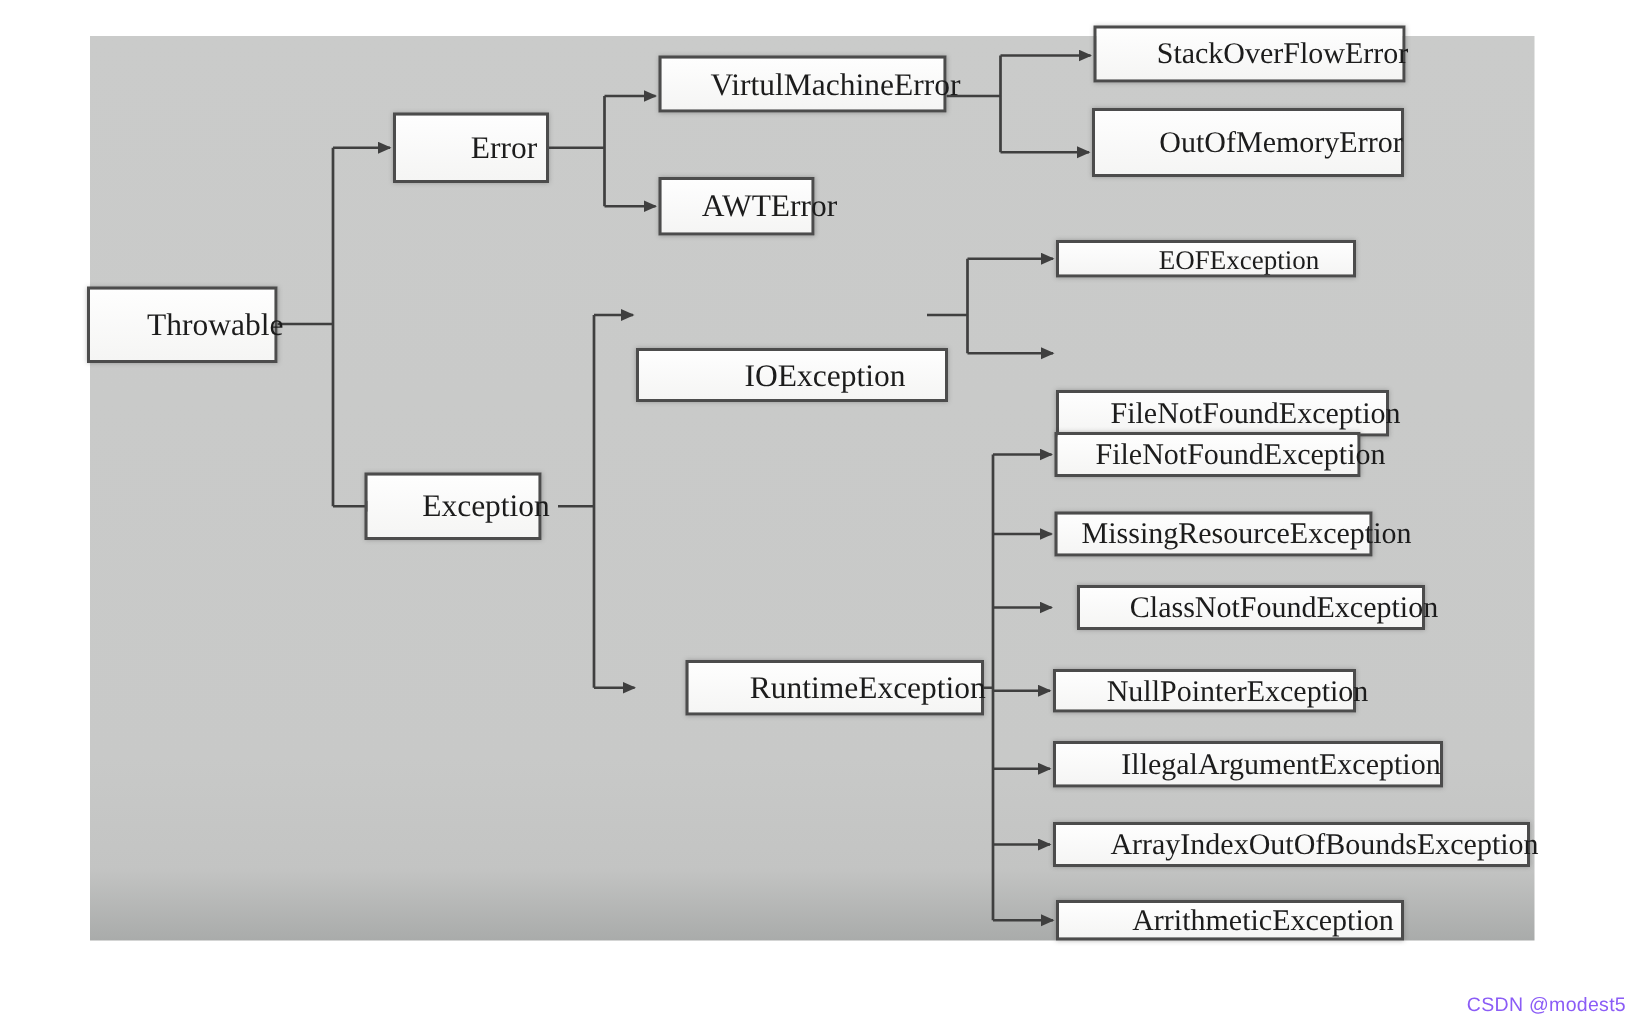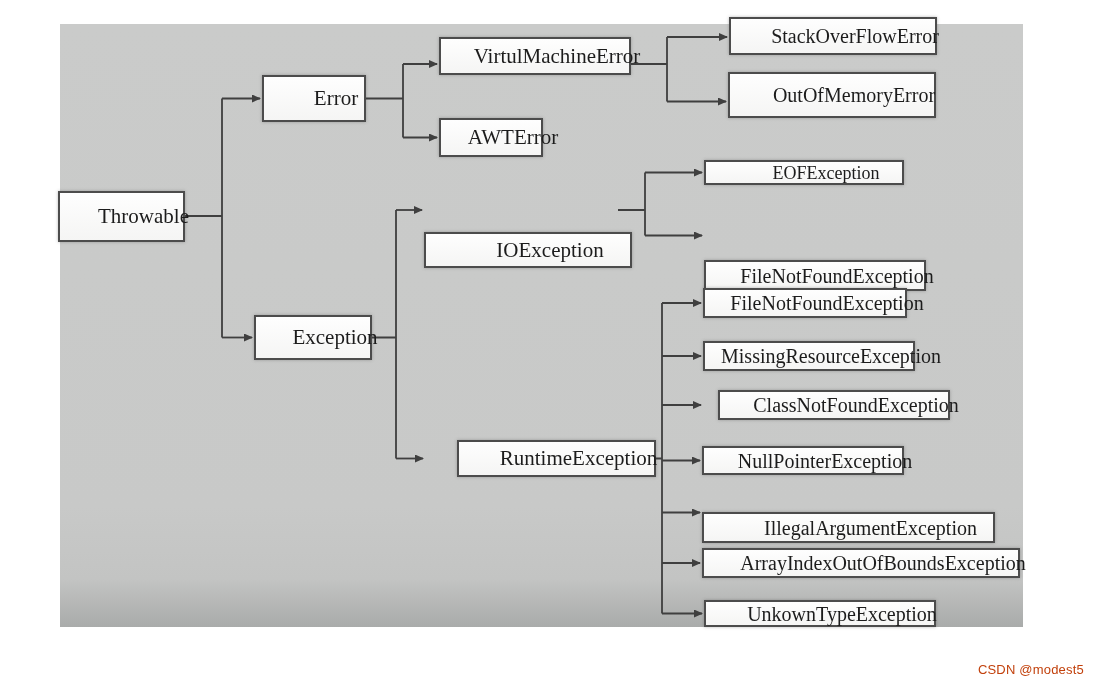--- a/index.html
+++ b/index.html
@@ -38,21 +38,21 @@
     padding-left: 44px;
   }
   .node.child { font-size: 20px; }
   .node.xs { font-size: 18px; }
   .watermark {
     position: absolute;
     top: 662px;
     right: 16px;
     font-family: "Liberation Sans", sans-serif;
     font-size: 13px;
-    color: #c2410c;
+    color: #8b5cf6;
     letter-spacing: 0.2px;
   }
 </style>
 </head>
 <body>
 
 <div class="page">
 
   <div class="gray-bg"></div>
 
@@ -96,21 +96,21 @@
       <path d="M662 512.5 H700" marker-end="url(#arr)"></path>
       <path d="M662 563 H700" marker-end="url(#arr)"></path>
       <path d="M662 613.5 H702" marker-end="url(#arr)"></path>
     </g>
   </svg>
 
   <div class="node" style="left:58px;  top:191px; width:127px; height:51px;">Throwable</div>
 
   <div class="node" style="left:262px; top:75px;  width:104px; height:47px;">Error</div>
 
-  <div class="node" style="left:254px; top:315px; width:118px; height:45px;">Exception</div>
+  <div class="node" style="left:243px; top:315px; width:118px; height:45px;">Exception</div>
 
   <div class="node" style="left:439px; top:37px;  width:192px; height:38px;">VirtulMachineError</div>
 
   <div class="node" style="left:439px; top:118px; width:104px; height:39px;">AWTError</div>
 
   <div class="node" style="left:424px; top:192px; width:208px; height:36px;margin-top:40px;">IOException</div>
 
   <div class="node" style="left:425px; top:440px; width:199px; height:37px;margin-left:32px;">RuntimeException</div>
 
   <div class="node child" style="left:729px; top:17px;  width:208px; height:38px;">StackOverFlowError</div>
@@ -122,21 +122,21 @@
   <div class="node child" style="left:704px; top:220px; width:222px; height:31px;margin-top:40px;">FileNotFoundException</div>
 
   <div class="node child" style="left:703px; top:288px; width:204px; height:30px;">FileNotFoundException</div>
 
   <div class="node child" style="left:703px; top:341px; width:212px; height:30px;">MissingResourceException</div>
 
   <div class="node child" style="left:703px; top:390px; width:232px; height:30px;margin-left:15px;">ClassNotFoundException</div>
 
   <div class="node child" style="left:702px; top:446px; width:202px; height:29px;">NullPointerException</div>
 
-  <div class="node child" style="left:702px; top:512px; width:293px; height:31px;">IllegalArgumentException</div>
+  <div class="node child" style="left:702px; top:494px; width:260px; height:31px;">IllegalArgumentException</div>
 
   <div class="node child" style="left:702px; top:548px; width:318px; height:30px;">ArrayIndexOutOfBoundsException</div>
 
-  <div class="node child" style="left:704px; top:600px; width:232px; height:27px;">UnkownTypeException</div>
+  <div class="node child" style="left:704px; top:600px; width:232px; height:27px;">ArrithmeticException</div>
 
   <div class="watermark">CSDN @modest5</div>
 
 </div>
 
 </body></html>

